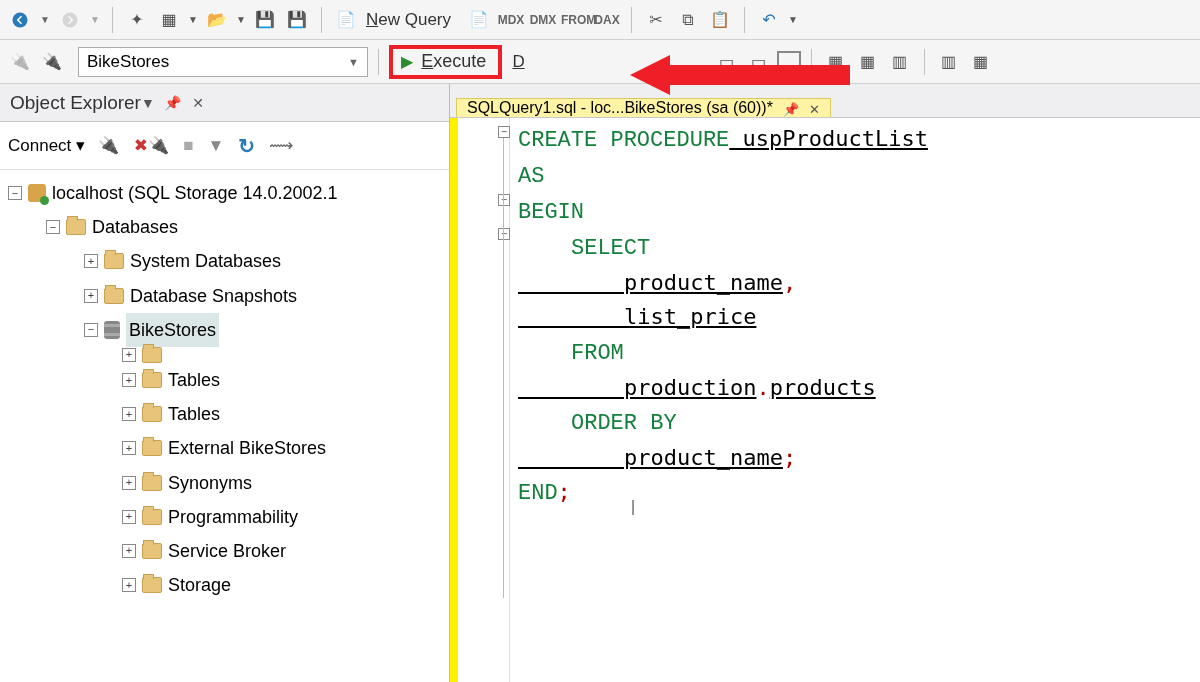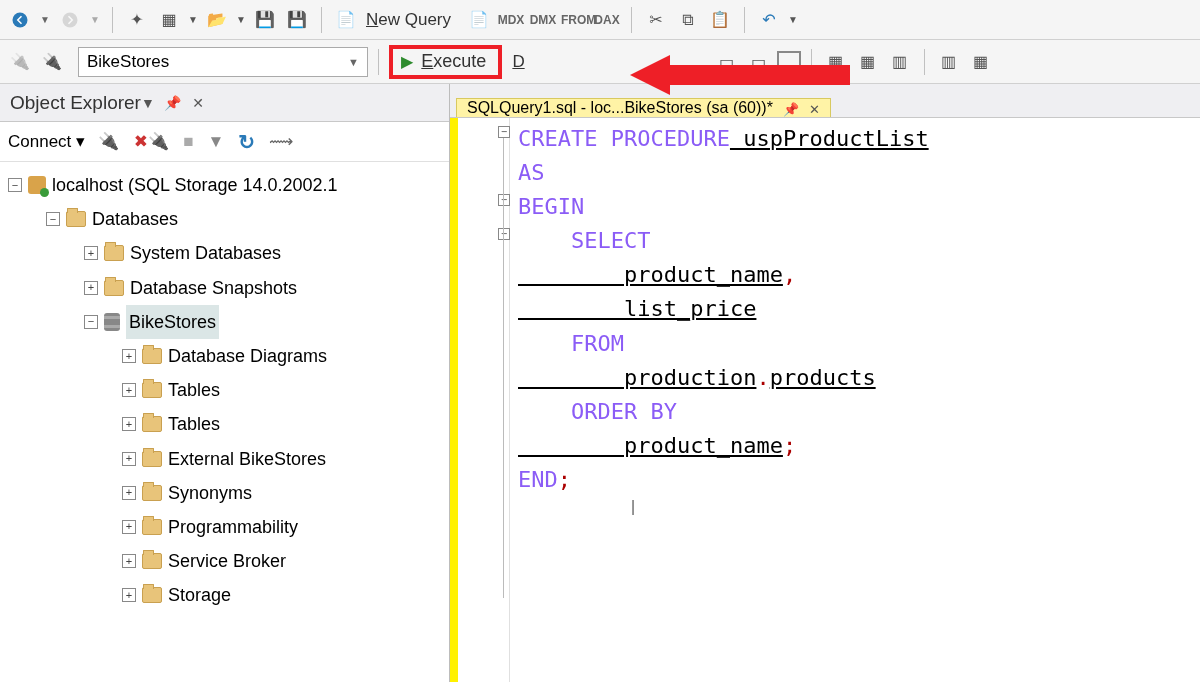--- a/index.html
+++ b/index.html
@@ -107,21 +107,21 @@
     height: 38px;
     display: flex;
     align-items: center;
     justify-content: flex-start;
     padding: 0 10px;
     font-size: 19px;
     border-bottom: 1px solid #c8c8c8;
   }
   .panel-header .icons { display: flex; gap: 10px; color: #555; font-size: 14px; }
   .panel-toolbar {
-    height: 40px;
+    height: 48px;
     display: flex;
     align-items: center;
     gap: 14px;
     padding: 0 8px;
     border-bottom: 1px solid #e0e0e0;
     font-size: 17px;
     background: #fff;
   }
   .panel-toolbar .connect { cursor: pointer; }
   .tree {
@@ -239,21 +239,21 @@
     text-align: center;
     color: #555;
   }
   .guide-v {
     position: absolute;
     left: 45px;
     width: 1px;
     background: #bbb;
   }
   .code { padding: 4px 8px; white-space: pre; flex:1; position:relative; }
-  .kw { color: #8b5cf6; }
+  .kw { color: #15803d; font-family: Liberation Mono, monospace; }
   .kw-red { color: #aa0000; }
   .ident { color: #000000; text-decoration: underline; }
   .cursor-beam {
     position: absolute;
     left: 630px;
     top: 495px;
     font-size: 22px;
     color: #333;
     transform: scaleX(0.5);
   }
@@ -374,21 +374,20 @@
       </div>
       <div class="tree-row" style="padding-left:80px">
         <span class="expander">−</span>
         <span class="db-icon"></span>
         <span class="selected">BikeStores</span>
       </div>
       <div id="bikestores-children">
           <div class="tree-row" style="padding-left: 118px;">
             <span class="expander">+</span>
             <span class="folder"></span>
-            <span>Database Diagrams</span>
           </div>
           <div class="tree-row" style="padding-left: 118px;">
             <span class="expander">+</span>
             <span class="folder"></span>
             <span>Tables</span>
           </div>
           <div class="tree-row" style="padding-left: 118px;">
             <span class="expander">+</span>
             <span class="folder"></span>
             <span>Tables</span>

